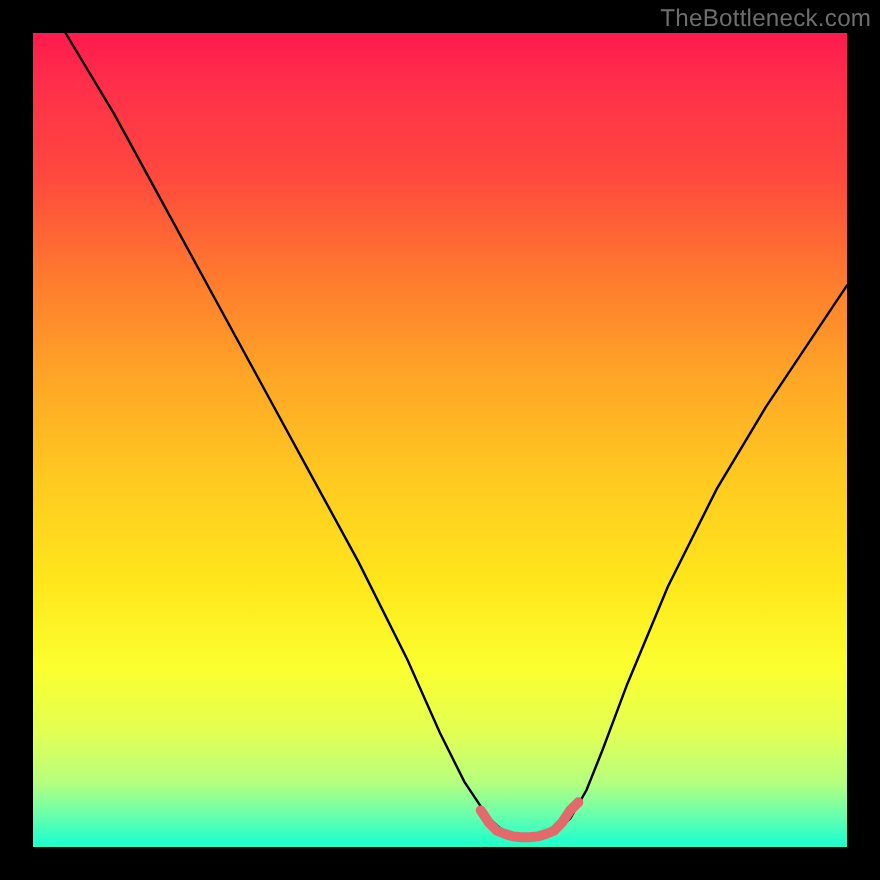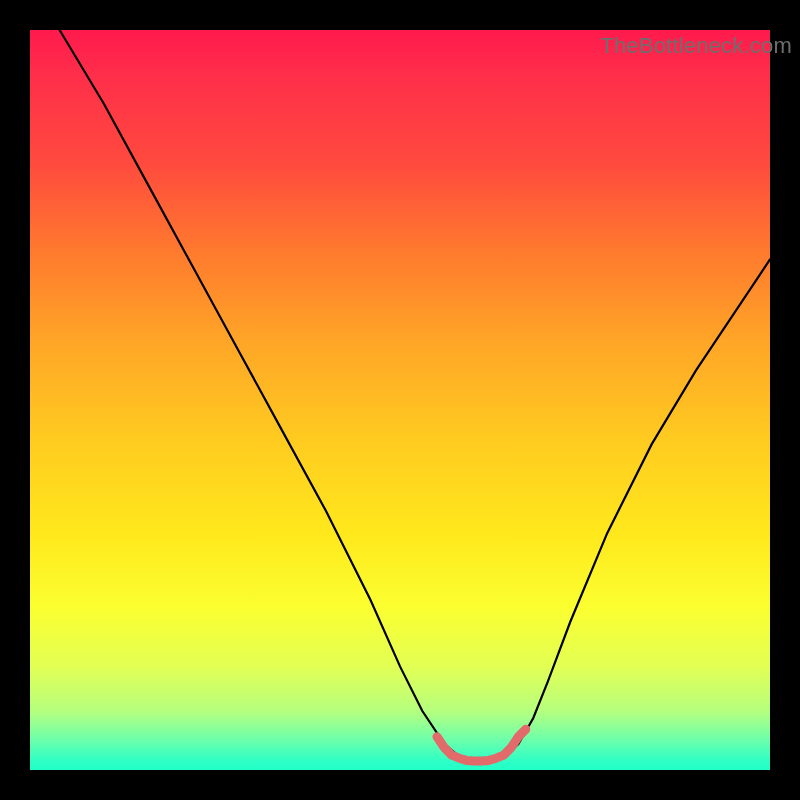--- a/index.html
+++ b/index.html
@@ -42,21 +42,20 @@
   }
   .watermark {
     position: absolute;
     top: 4px;
     right: 8px;
     color: #6e6e6e;
     font-size: 22px;
     font-family: Arial, Helvetica, sans-serif;
     letter-spacing: 0.2px;
     user-select: none;
-    margin-top: 29px;
   }
   svg.curve {
     position: absolute;
     left: 30px;
     top: 30px;
     width: 740px;
     height: 740px;
     overflow: visible;
   }
 </style>

